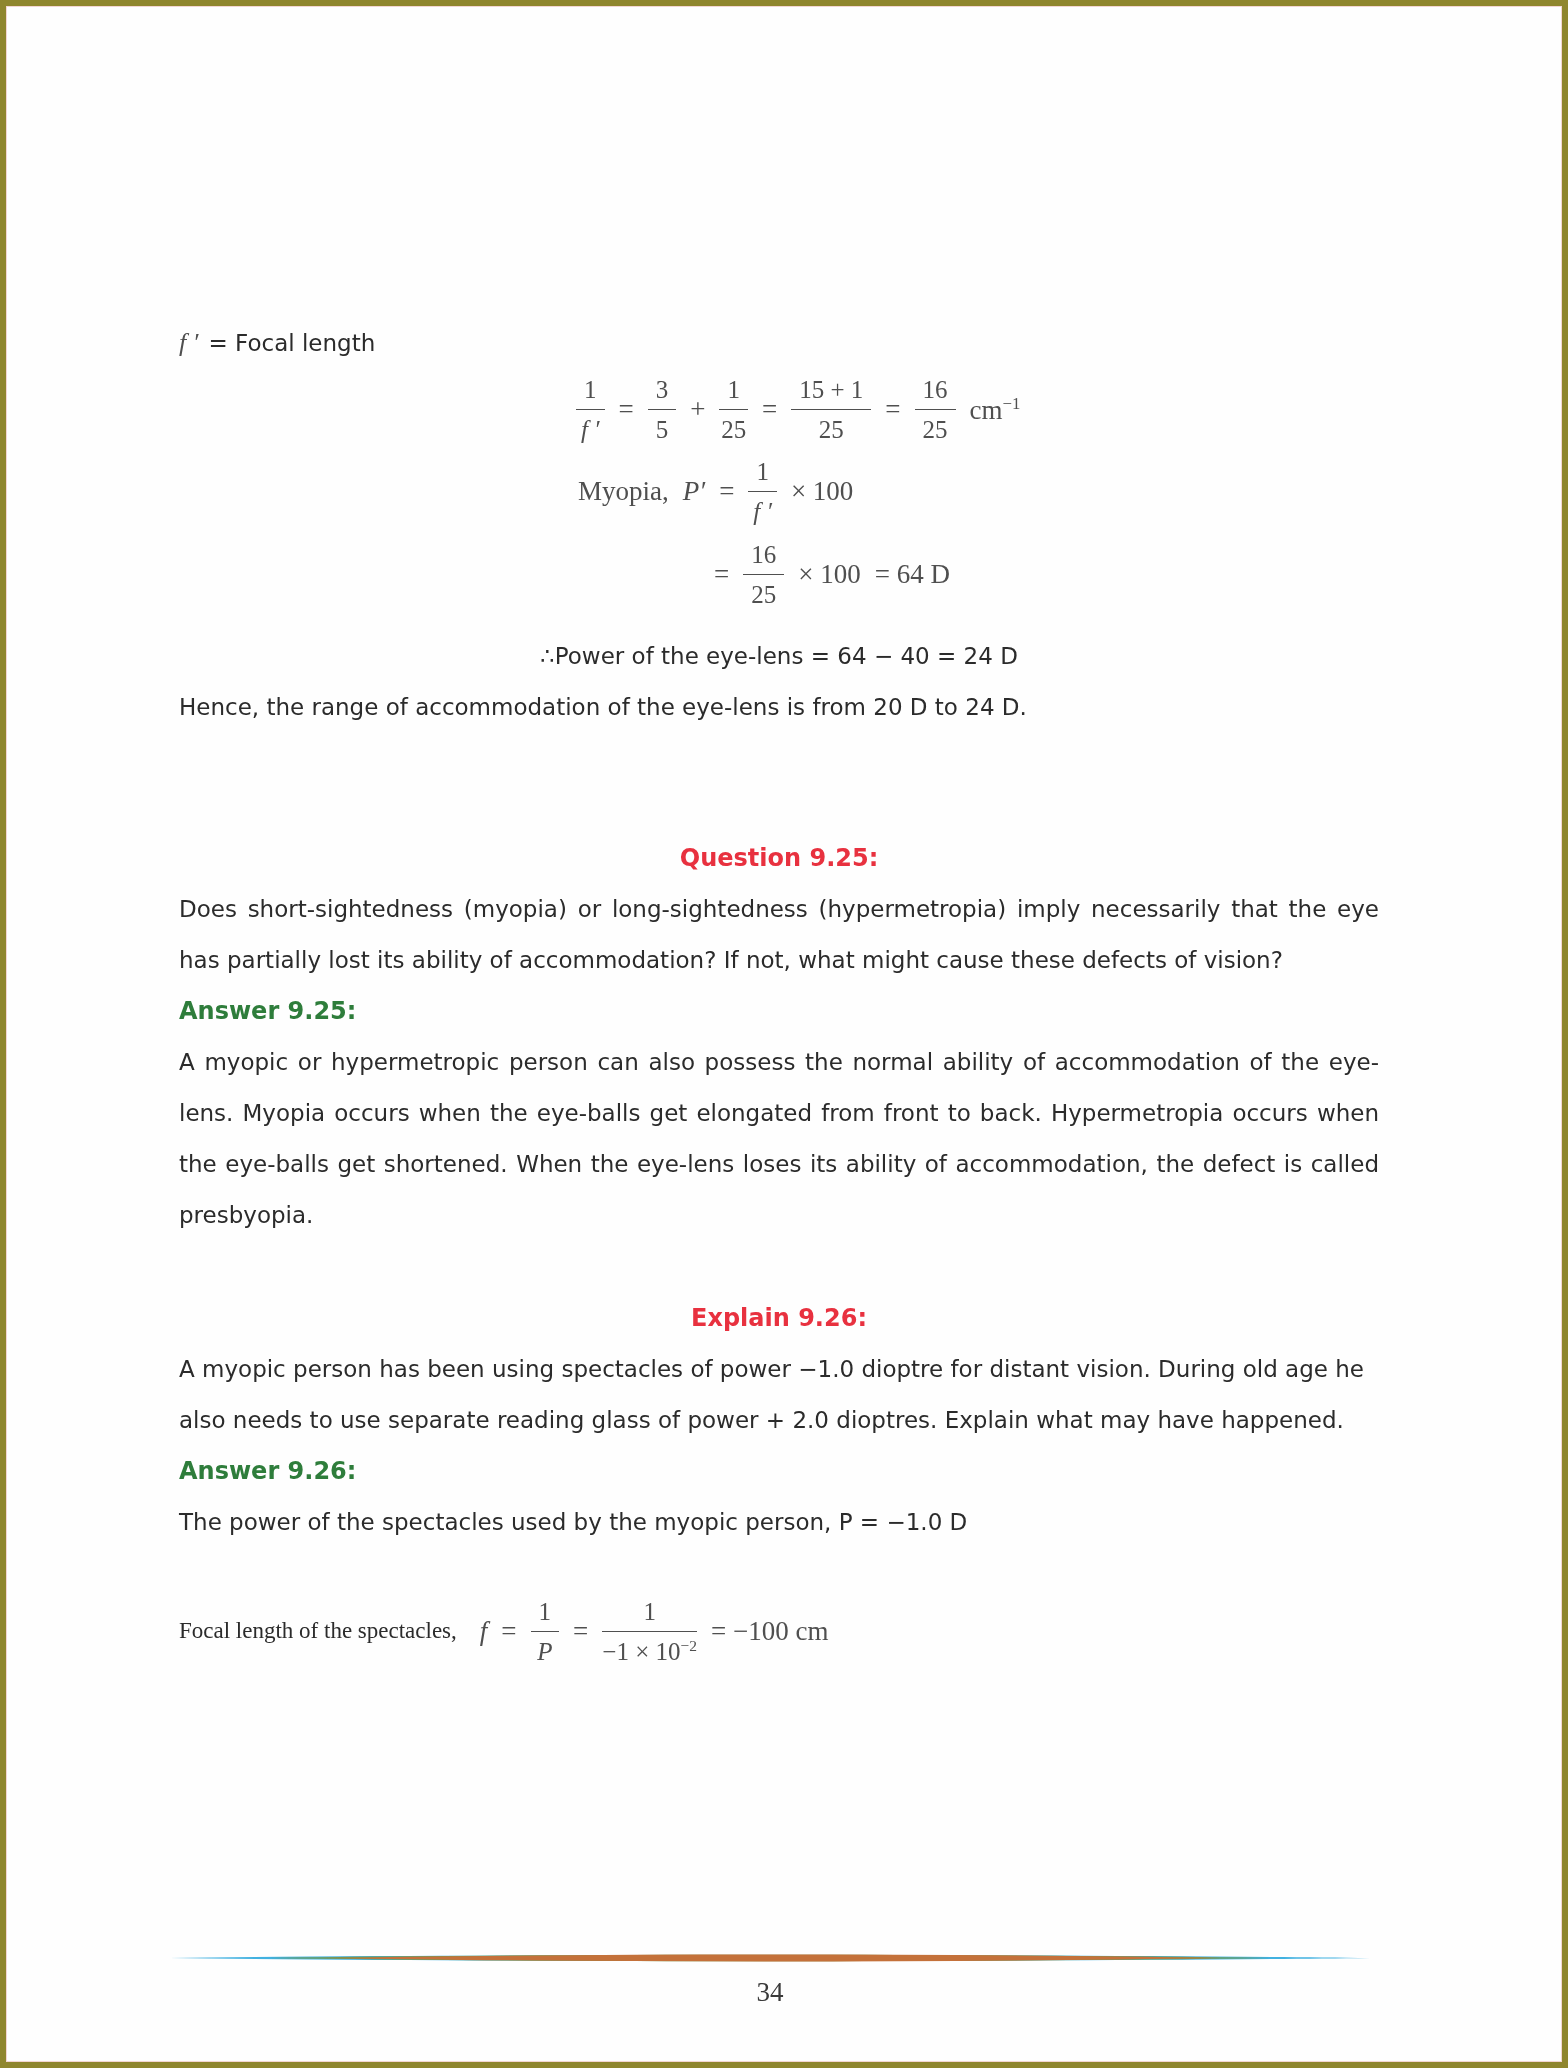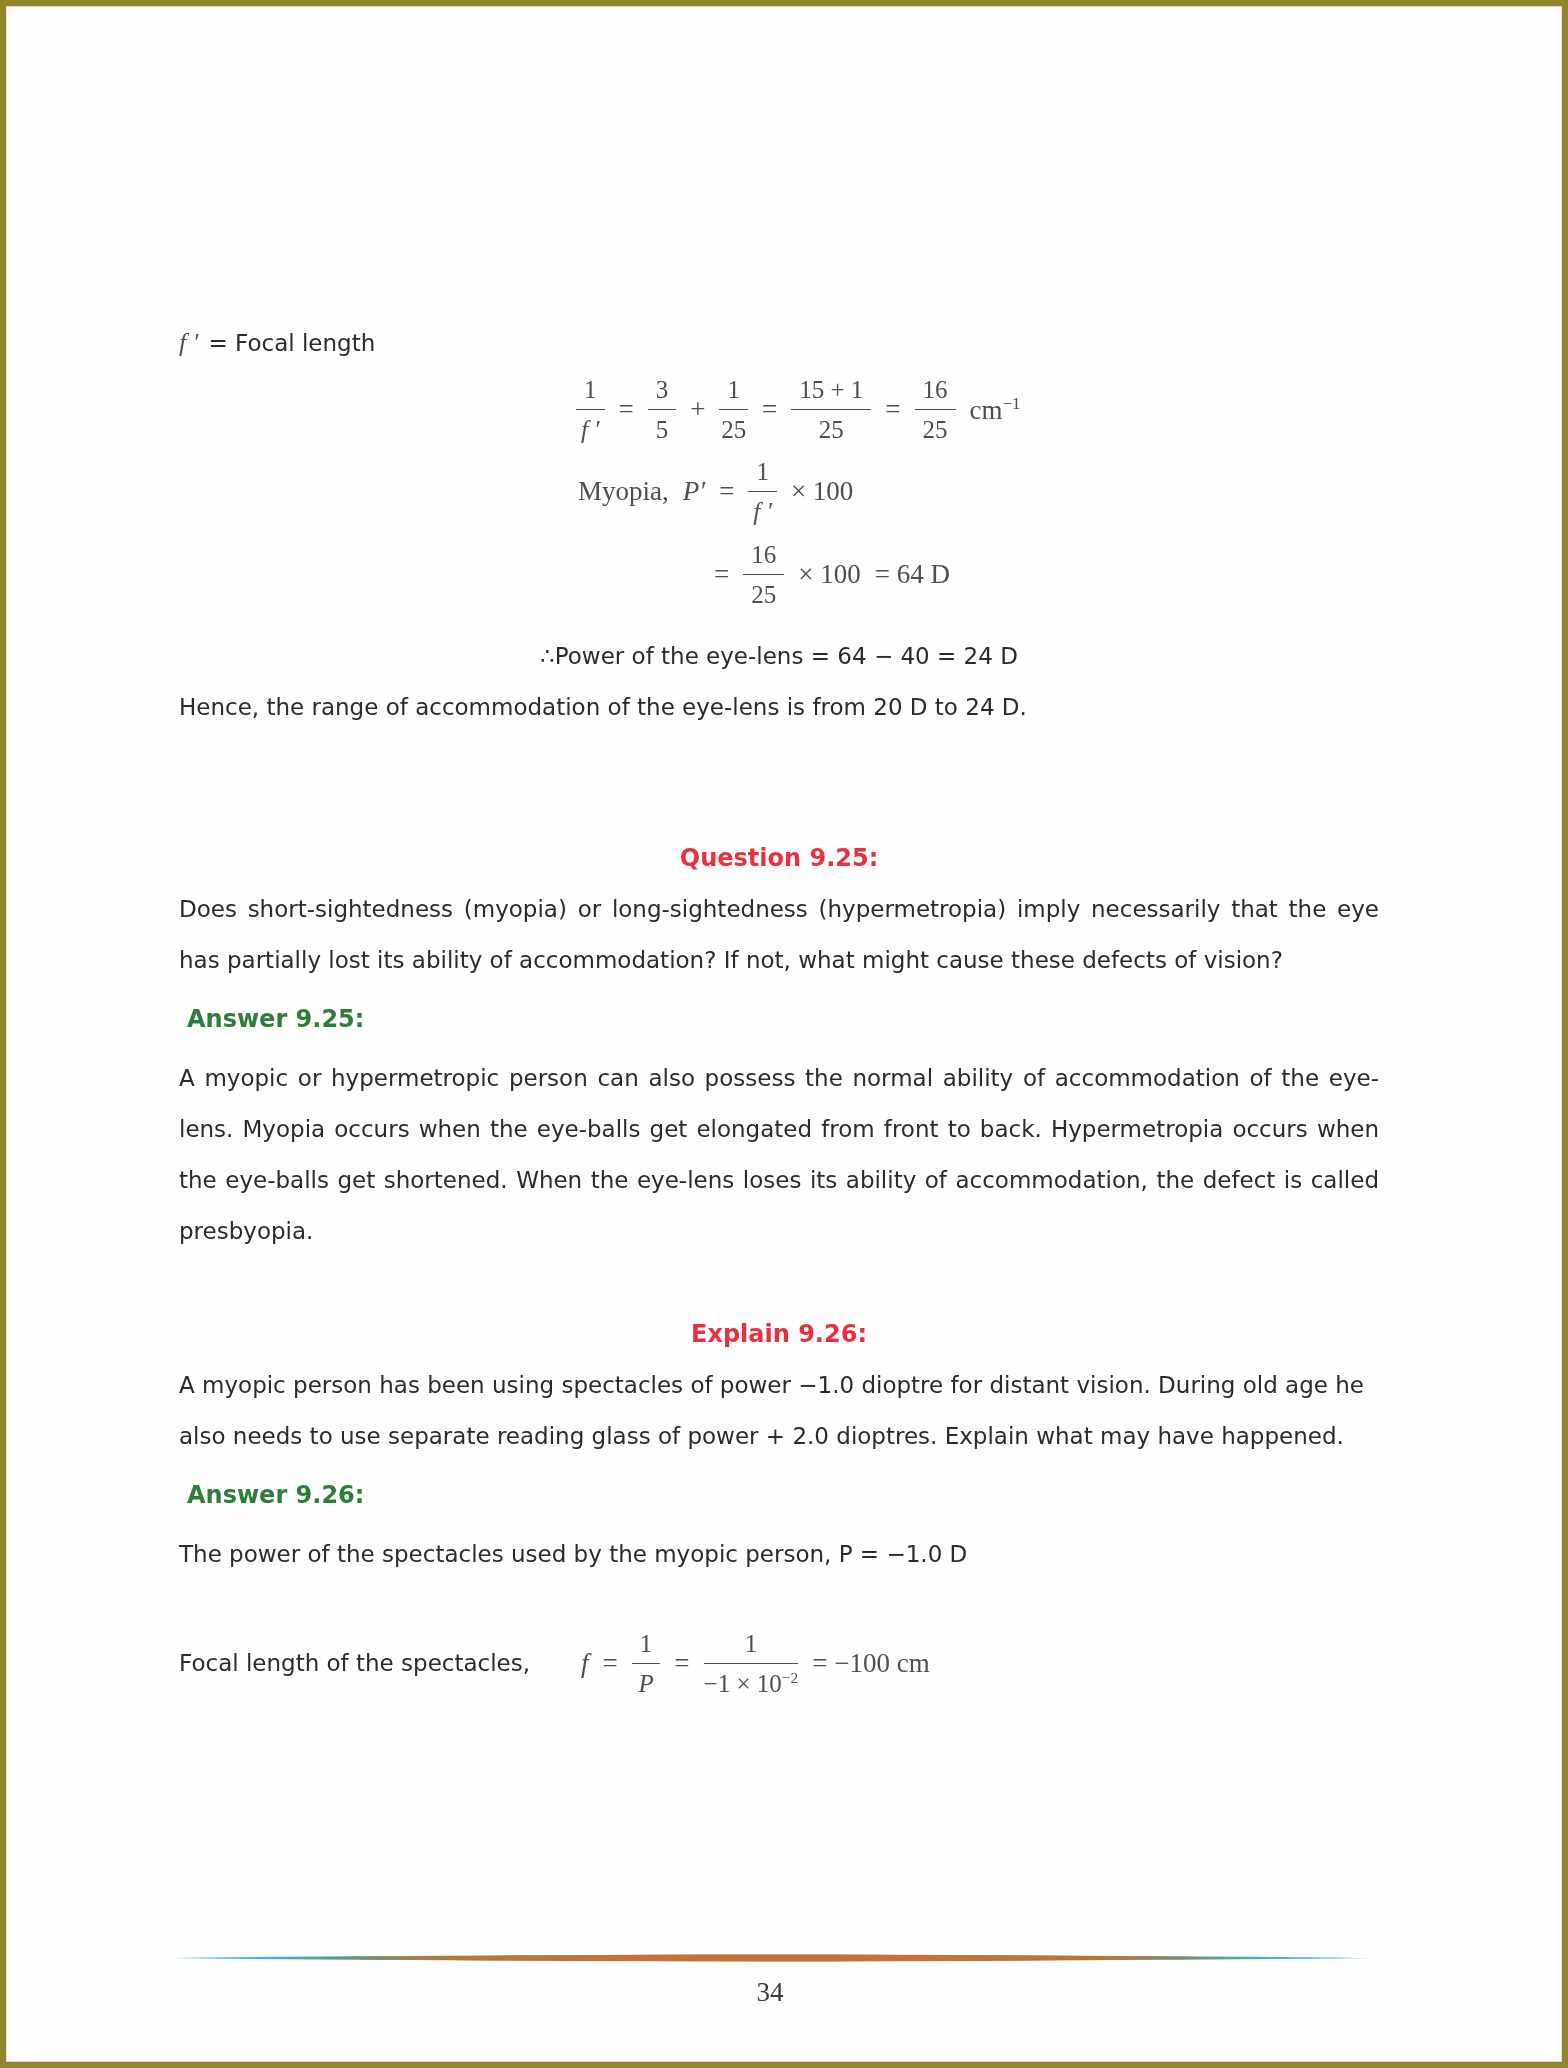--- a/index.html
+++ b/index.html
@@ -14,21 +14,21 @@
     font-family:"DejaVu Sans","Liberation Sans",sans-serif;
     color:#2b2b2b;
   }
   .inner-line { position:absolute; inset:0; border:1px solid #f3d6d2; pointer-events:none; }
   .content { margin-left:173px; width:1200px; }
 
   .body-text { font-size:23px; line-height:51px; color:#2b2b2b; margin:0; }
   .justified { text-align:justify; text-align-last:left; }
 
   .q-heading { font-size:24px; font-weight:bold; color:#e8313f; line-height:51px; margin:0;text-align:center; }
-  .a-heading { font-size:24px; font-weight:bold; color:#2e7d3b; line-height:51px; margin:8px; }
+  .a-heading { font-size:24px; font-weight:bold; color:#2e7d3b; line-height:51px; margin:0; }
   .mt-q25 { margin-top:100px; }
   .mt-q26 { margin-top:52px; }
 
   
   .math { font-family:"Liberation Serif","DejaVu Serif",serif; color:#4f4f4f; }
   .math-line { font-family:"Liberation Serif","DejaVu Serif",serif; color:#4f4f4f; font-size:27px; display:flex; align-items:center; }
   .math-line > span { margin:0 7px; }
   .mi { font-style:italic; }
   .frac { display:inline-block; text-align:center; vertical-align:middle; font-size:25px; line-height:1.25; }
   .frac .num { display:block; padding:0 8px 4px; border-bottom:1.6px solid #4f4f4f; }
@@ -38,21 +38,21 @@
   .intro-line { margin-top:320px; font-size:23px; line-height:34px; display:flex; align-items:baseline; }
   .intro-line .math { font-size:26px; margin-right:10px; }
 
   .eq-f1 { margin-top:14px; margin-left:390px; }
   .eq-f2 { margin-top:10px; margin-left:392px; }
   .eq-f3 { margin-top:12px; margin-left:528px; }
 
   .therefore-line { margin-top:20px;text-align:center; }
 
   .focal-line { margin-top:48px; display:flex; align-items:center; }
-  .focal-line .lead { font-size:23px; margin-right:44px; }
+  .focal-line .lead { font-size:23px; margin-right:16px;font-family:Liberation Serif, serif; }
   .focal-line .math-inline { display:flex; align-items:center; font-family:"Liberation Serif","DejaVu Serif",serif; color:#4f4f4f; font-size:27px; }
   .focal-line .math-inline > span { margin:0 7px; }
 
   .footer { position:absolute; left:164px; width:1200px; bottom:54px; text-align:center; }
   .divider { display:block; width:1200px; height:10px; }
   .page-num { margin-top:14px; font-family:"Liberation Serif","DejaVu Serif",serif; font-size:27px; color:#3a3a3a; }
 </style>
 </head>
 <body>
 

